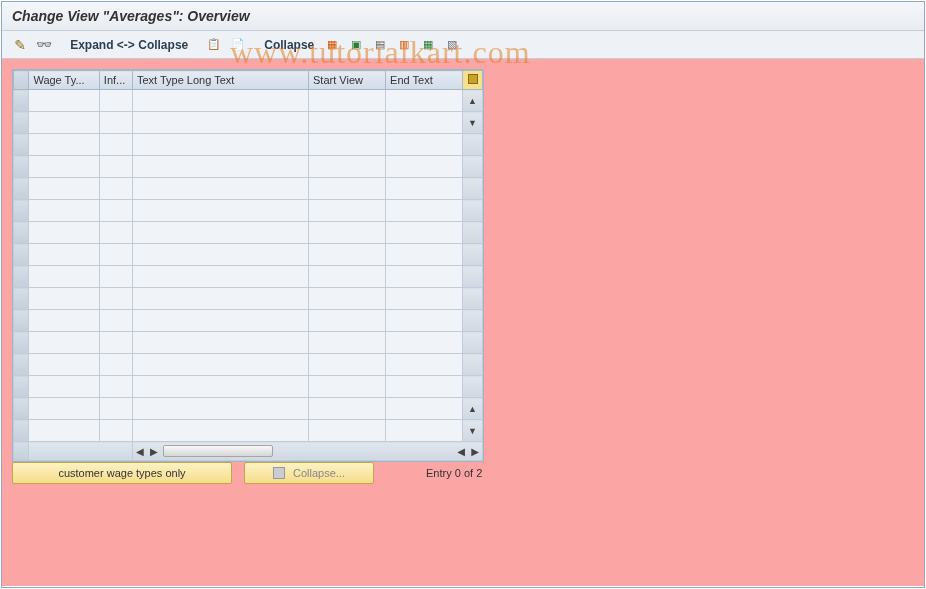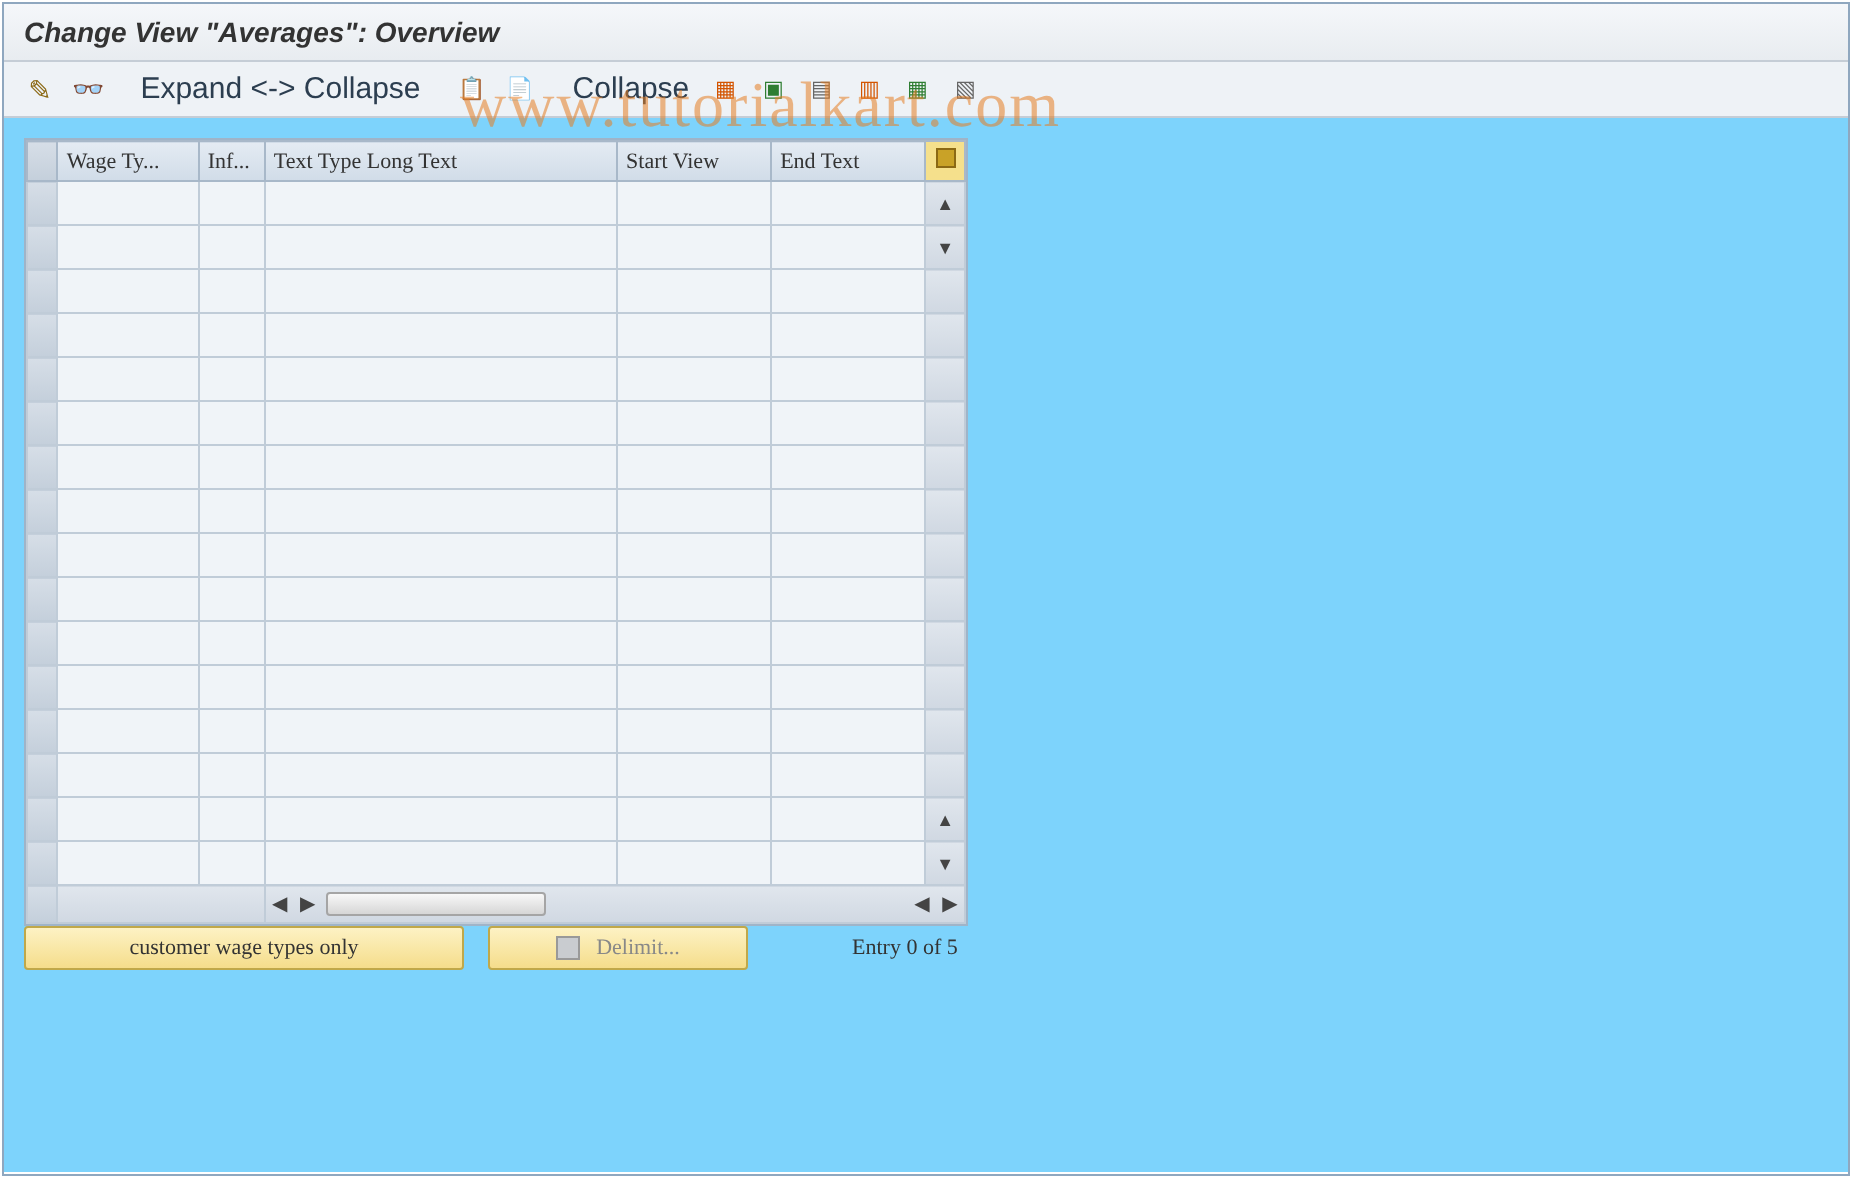--- a/index.html
+++ b/index.html
@@ -40,42 +40,42 @@
     .toolbar .tbtn {
       display: inline-flex;
       align-items: center;
       justify-content: center;
       min-width: 20px;
       height: 20px;
       cursor: pointer;
       padding: 0 2px;
     }
     .toolbar .tlabel {
-      font-size: 15px;
+      font-size: 12px;
       color: #2c3e50;
       padding: 0 4px;
       cursor: pointer;
+      font-weight: bold;
     }
     .toolbar .sep {
       width: 4px;
     }
     .icon-pencil { color: #8b6914; font-size: 14px; }
     .icon-glasses { color: #0b5394; font-size: 13px; }
     .icon-copy { color: #c9a227; }
     .icon-paste { color: #0b5394; }
     .icon-generic { color: #666; }
     .icon-green { color: #2e7d32; }
     .icon-orange { color: #d35400; }
 
     .content-area {
       padding: 10px;
-      background: #7dd3fc;
+      background: #fca5a5;
       height: calc(100% - 58px);
       position: relative;
-      font-family: Liberation Serif, serif;
     }
     .table-wrap {
       position: relative;
       width: 472px;
       border: 1px solid #9fb4c8;
       background: #e8eef5;
     }
     .grid-table {
       border-collapse: collapse;
       width: 100%;
@@ -407,18 +407,18 @@
           </td>
         </tr>
       </tbody>
         </table>
     </div>
 
     <div class="bottom-bar">
       <div class="sap-btn btn-customer">customer wage types only</div>
       <div class="sap-btn btn-position">
         <span class="mini-ico"></span>
-        <span>Delimit...</span>
+        <span>Collapse...</span>
       </div>
-      <div class="entry-text">Entry 0 of 5</div>
+      <div class="entry-text">Entry 0 of 2</div>
     </div>
   </div>
 </div>
 
 </body></html>

